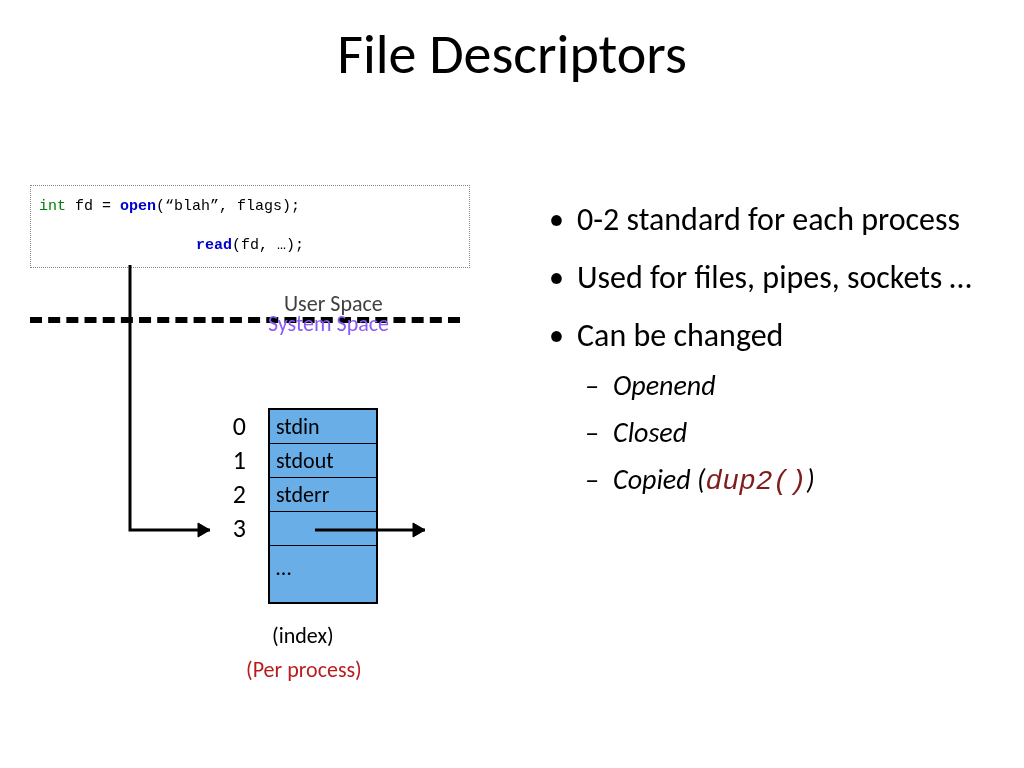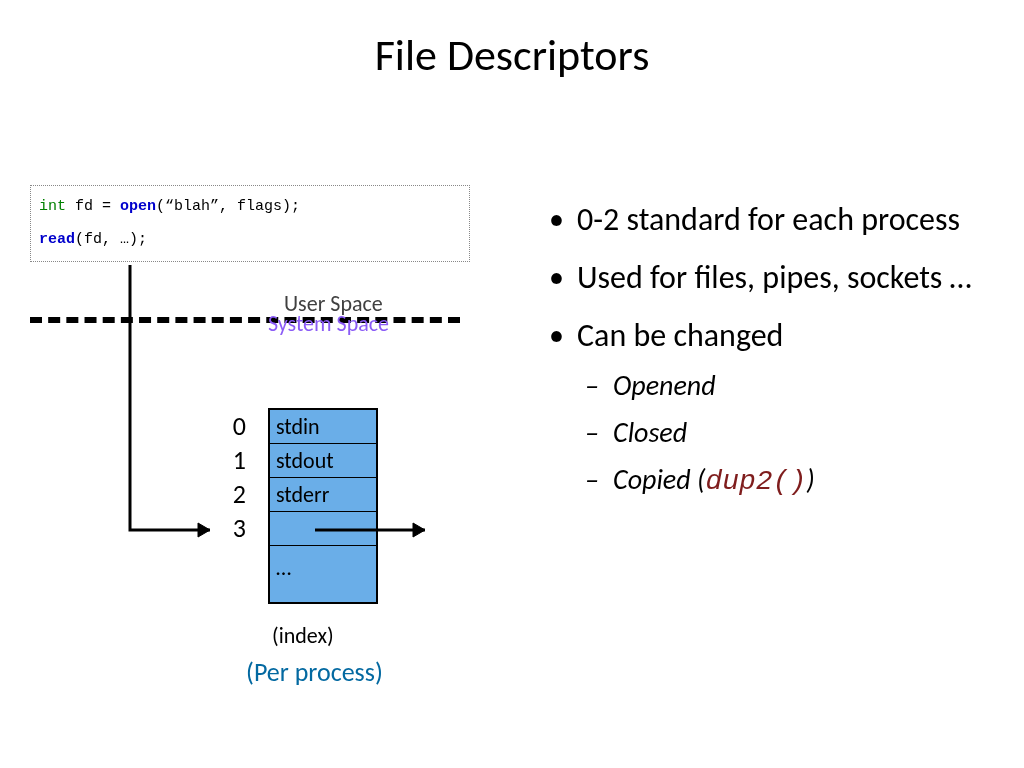--- a/index.html
+++ b/index.html
@@ -6,24 +6,24 @@
   body {
     width: 1024px;
     height: 768px;
     background: #fff;
     font-family: Calibri, Arial, sans-serif;
     position: relative;
     overflow: hidden;
   }
   .title {
     text-align: center;
-    font-size: 44px;
+    font-size: 56px;
     font-weight: 400;
     color: #000;
-    padding-top: 28px;
+    padding-top: 20px;
   }
   .left-col {
     position: absolute;
     left: 30px;
     top: 185px;
     width: 440px;
   }
   .code-box {
     border: 1px dotted #888;
     padding: 10px 8px 10px 8px;
@@ -92,22 +92,22 @@
     position: absolute;
     left: 272px;
     top: 622px;
     font-size: 22px;
     color: #000;
   }
   .label-perproc {
     position: absolute;
     left: 246px;
     top: 656px;
-    font-size: 26px;
-    color: #0369a1;
+    font-size: 22px;
+    color: #b91c1c;
   }
   .right-col {
     position: absolute;
     left: 543px;
     top: 200px;
     width: 470px;
   }
   .right-col ul {
     list-style: none;
   }
@@ -149,21 +149,21 @@
 </head>
 <body>
 
 <h1 class="title">File Descriptors</h1>
 
 <div class="left-col">
   <div class="code-box">
     <div>
       <span class="kw-type">int</span><span class="kw-plain"> fd = </span><span class="kw-func">open</span><span class="kw-plain">(“blah”, flags);</span>
     </div>
-    <div style="margin-top:10px;">
+    <div style="margin-top:16px;text-align:center;">
       <span class="kw-func">read</span><span class="kw-plain">(fd, …);</span>
     </div>
   </div>
 </div>
 
 <div class="dashed-line"></div>
 <div class="label-user">User Space</div>
 <div class="label-system">System Space</div>
 
 <div class="fd-index idx0">0</div>

